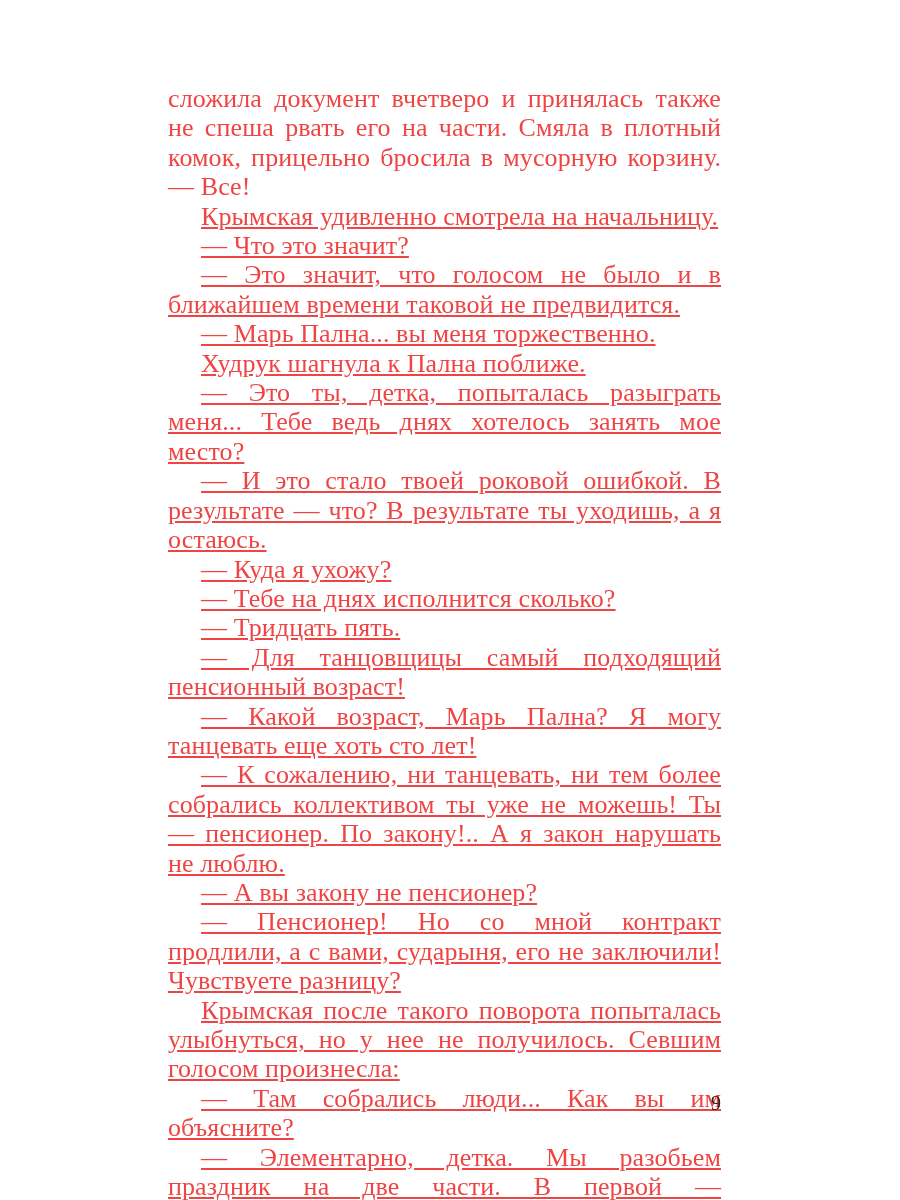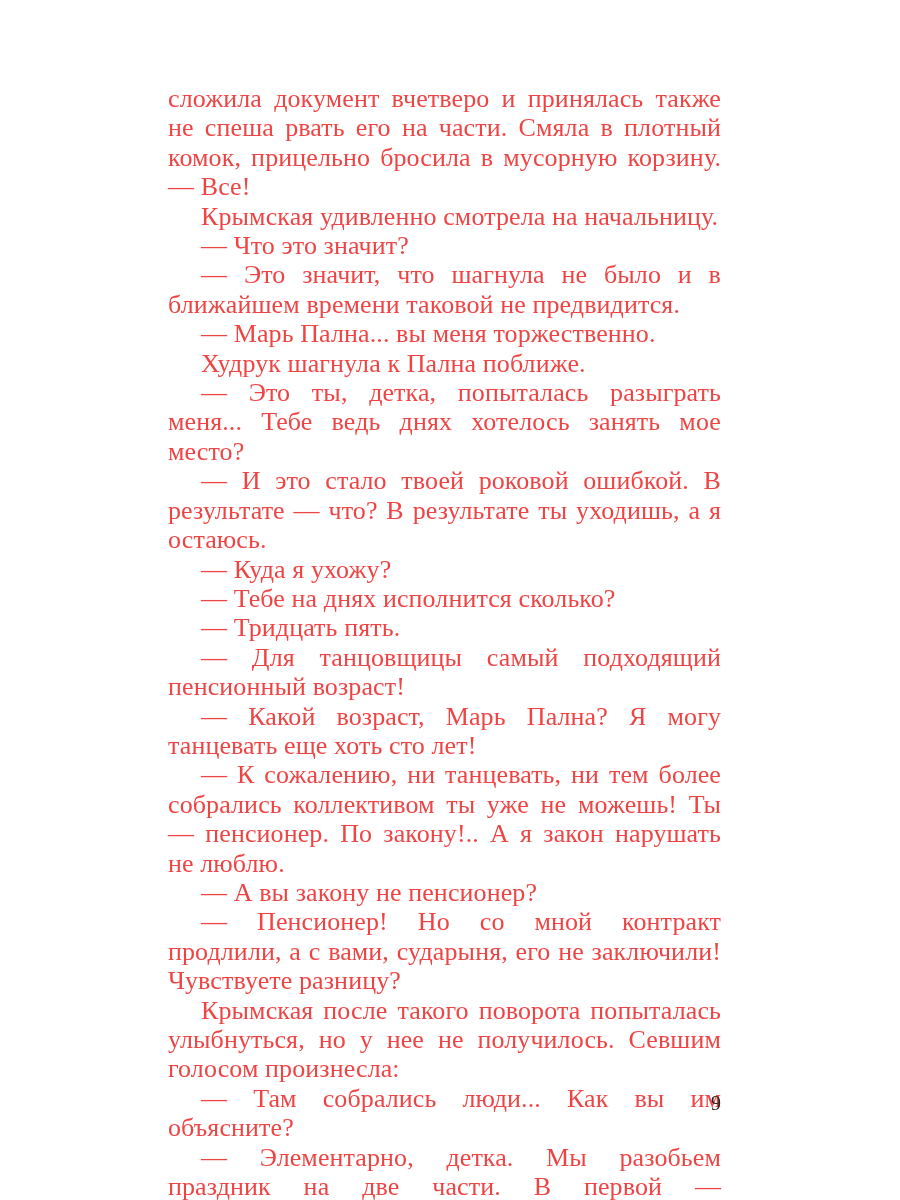--- a/index.html
+++ b/index.html
@@ -29,40 +29,41 @@
     color: #ef4444;
     text-align: justify;
     letter-spacing: 0.1px;
   }
   .text-block p {
     margin: 0;
     padding: 0;
   }
   .text-block p.indent {
     text-indent: 33px;
+    text-decoration: underline;
   }
   .page-number {
     position: absolute;
     left: 168px;
     top: 1092px;
     width: 553px;
     text-align: right;
     font-size: 20px;
     color: #29231f;
   }
 </style>
 </head>
 <body>
 
 <div class="page">
   <div class="text-block">
     <p>сложила документ вчетверо и принялась также не спеша рвать его на части. Смяла в плотный комок, прицельно бросила в мусорную корзину. — Все!</p>
     <p class="indent">Крымская удивленно смотрела на начальницу.</p>
     <p class="indent">— Что это значит?</p>
-    <p class="indent">— Это значит, что шагнула не было и в ближайшем времени таковой не предвидится.</p>
+    <p class="indent">— Это значит, что голосом не было и в ближайшем времени таковой не предвидится.</p>
     <p class="indent">— Марь Пална... вы меня торжественно.</p>
     <p class="indent">Худрук шагнула к Пална поближе.</p>
     <p class="indent">— Это ты, детка, попыталась разыграть меня... Тебе ведь днях хотелось занять мое место?</p>
     <p class="indent">— И это стало твоей роковой ошибкой. В результате — что? В результате ты уходишь, а я остаюсь.</p>
     <p class="indent">— Куда я ухожу?</p>
     <p class="indent">— Тебе на днях исполнится сколько?</p>
     <p class="indent">— Тридцать пять.</p>
     <p class="indent">— Для танцовщицы самый подходящий пенсионный возраст!</p>
     <p class="indent">— Какой возраст, Марь Пална? Я могу танцевать еще хоть сто лет!</p>
     <p class="indent">— К сожалению, ни танцевать, ни тем более собрались коллективом ты уже не можешь! Ты — пенсионер. По закону!.. А я закон нарушать не люблю.</p>

